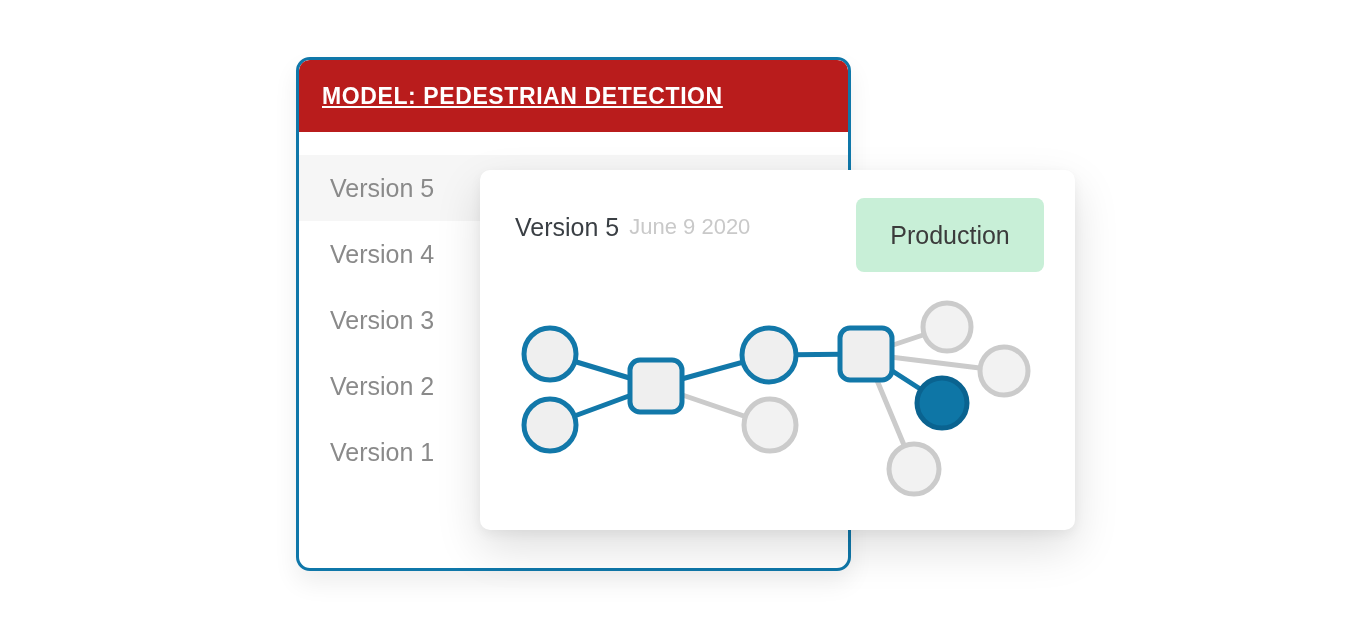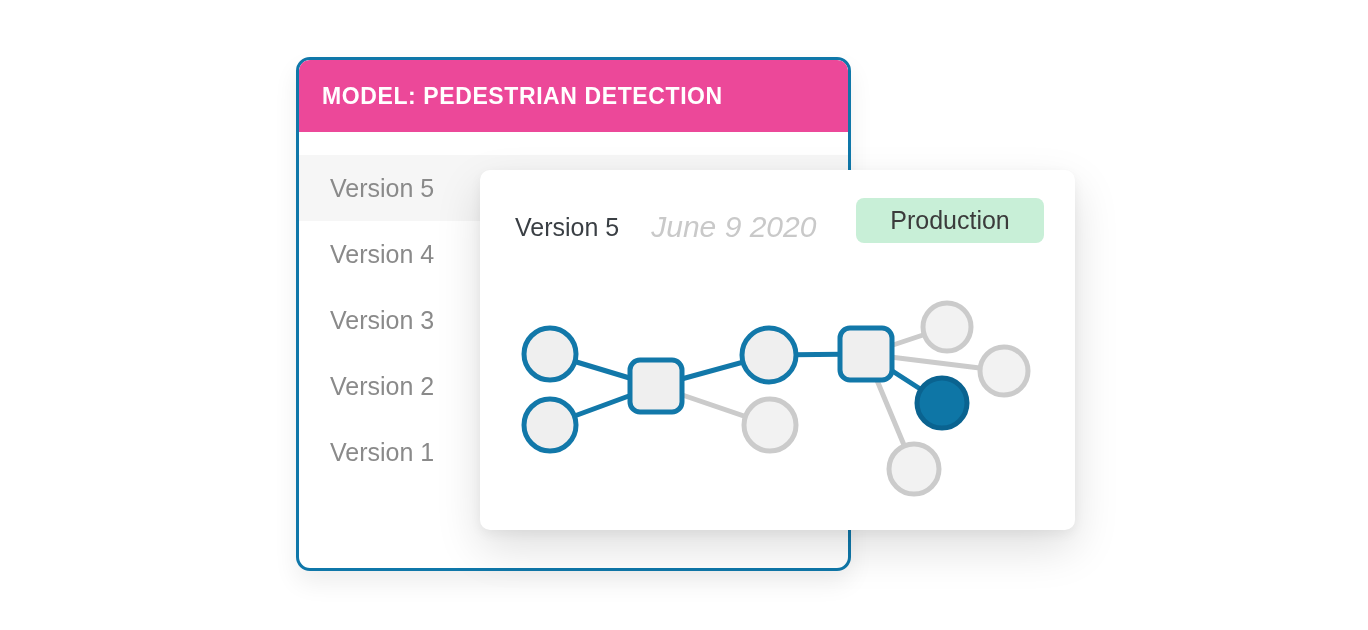--- a/index.html
+++ b/index.html
@@ -23,29 +23,30 @@
     height: 514px;
     background: #ffffff;
     border: 3px solid #0f77a9;
     border-radius: 14px;
     box-shadow: 0 12px 24px rgba(0,0,0,0.07);
     z-index: 1;
     overflow: hidden;
   }
   .model-card-header {
     height: 72px;
-    background: #ec4899;
+    background: #b91c1c;
     border-radius: 10px 10px 0 0;
     display: flex;
     align-items: center;
     padding-left: 23px;
     color: #ffffff;
     font-size: 23px;
     font-weight: 600;
     letter-spacing: 0.6px;
+    text-decoration: underline;
   }
   .version-list { padding-top: 23px; }
   .version-row {
     height: 66px;
     display: flex;
     align-items: center;
     padding-left: 31px;
     font-size: 25px;
     color: #8a8a8a;
     cursor: pointer;
@@ -67,27 +68,27 @@
   .detail-header {
     position: absolute;
     left: 35px;
     top: 0;
     right: 31px;
     height: 114px;
     display: flex;
     align-items: center;
   }
   .detail-version { font-size: 25px; color: #3a3f44; }
-  .detail-date { font-size: 30px; color: #c9c9c9; margin-left: 32px; font-style: italic; }
+  .detail-date { font-size: 22px; color: #c9c9c9; margin-left: 10px; }
   .badge {
     position: absolute;
     right: 31px;
     top: 28px;
     width: 188px;
-    height: 45px;
+    height: 74px;
     background: #c8efd7;
     color: #3b3b3b;
     border-radius: 8px;
     display: flex;
     align-items: center;
     justify-content: center;
     font-size: 25px;
   }
   .lineage-graph {
     position: absolute;

